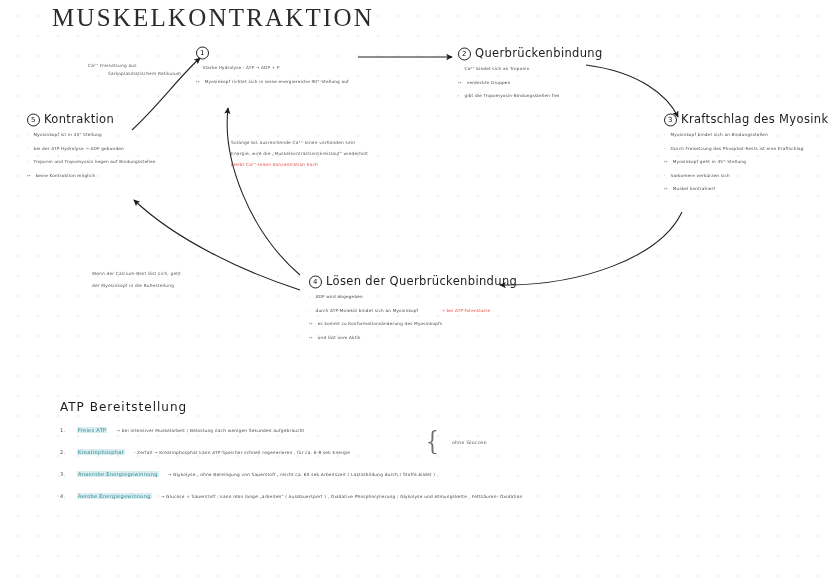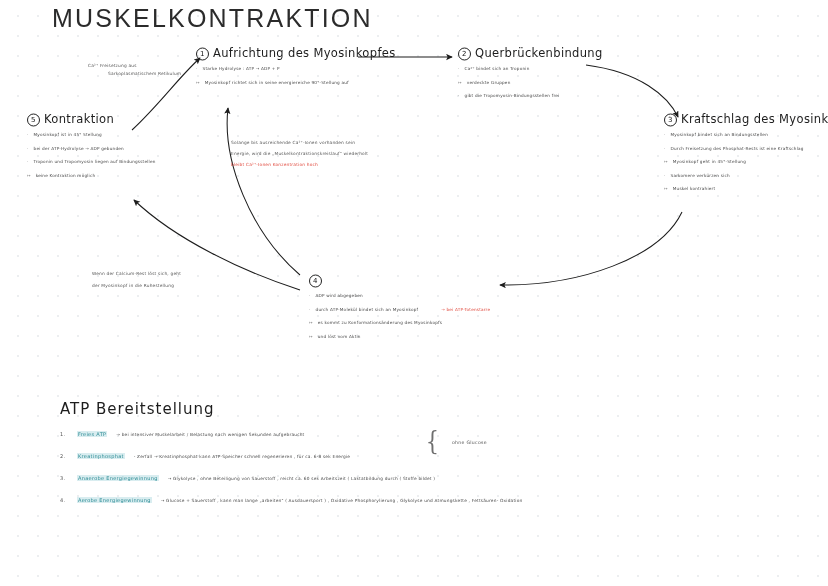--- a/index.html
+++ b/index.html
@@ -16,21 +16,21 @@
     background-color:#ffffff;
     background-image:radial-gradient(circle, #eceef0 0.9px, transparent 1.1px);
     background-size:20px 20px;
     background-position:8px 6px;
   }
   .layer{position:absolute;inset:0;width:828px;height:586px;}
   svg.arrows{position:absolute;left:0;top:0;width:828px;height:586px;pointer-events:none;}
 
   .title{
     position:absolute;left:52px;top:4px;
-    font-family:Liberation Sans, sans-serif;
+    font-family:Liberation Serif, serif;
     font-size:25px;letter-spacing:2.2px;
     color:#2b2b2b;font-weight:400;
     white-space:nowrap;
   }
 
   .node{position:absolute;}
   .node-head{
     display:flex;align-items:center;gap:4px;
     font-size:11.5px;color:#1d1d1d;
     letter-spacing:.35px;white-space:nowrap;
@@ -54,21 +54,21 @@
 
   .annot{
     position:absolute;font-size:4.3px;color:#555;
     line-height:1.9;letter-spacing:.2px;white-space:nowrap;
   }
   .annot .red{color:#e0483c;}
   .red-line{color:#e0483c;}
 
   .atp{position:absolute;}
   .atp-title{
-    font-size:15px;color:#1d1d1d;letter-spacing:1px;white-space:nowrap;
+    font-size:12px;color:#1d1d1d;letter-spacing:1px;white-space:nowrap;
   }
   .atp-list{margin-top:13px;}
   .atp-row{
     display:flex;align-items:baseline;gap:9px;
     margin-bottom:16px;font-size:4.3px;color:#4a4a4a;
     letter-spacing:.2px;white-space:nowrap;
   }
   .atp-num{width:8px;flex:0 0 auto;color:#555;font-size:5px;}
   .atp-term{
     color:#2a8a93;background:#d9edf0;
@@ -128,21 +128,20 @@
       <div class="bline">
         <span class="bdot">↦</span>
         <span class="btxt">keine Kontraktion möglich</span>
       </div>
     </div>
   </div>
 
   <div class="node" style="left:196px;top:46px;width:220px;">
     <div class="node-head">
       <span class="numcircle">1</span>
-      <span>Aufrichtung des Myosinkopfes</span>
     </div>
     <div class="bullets">
       <div class="bline">
         <span class="bdot">·</span>
         <span class="btxt">Starke Hydrolyse :   ATP  →  ADP + P</span>
       </div>
       <div class="bline">
         <span class="bdot">↦</span>
         <span class="btxt">Myosinkopf richtet sich in seine energiereiche 90°-Stellung auf</span>
       </div>
@@ -195,20 +194,21 @@
       <div class="bline">
         <span class="bdot">↦</span>
         <span class="btxt">Muskel kontrahiert</span>
       </div>
     </div>
   </div>
 
   <div class="node" style="left:309px;top:274px;width:250px;">
     <div class="node-head">
       <span class="numcircle">4</span>
+      <span>Lösen der Querbrückenbindung</span>
     </div>
     <div class="bullets">
       <div class="bline">
         <span class="bdot">·</span>
         <span class="btxt">ADP wird abgegeben</span>
       </div>
       <div class="bline">
         <span class="bdot">·</span>
         <span class="btxt">durch ATP-Molekül bindet sich an Myosinkopf</span>
         <span class="btxt red-line" style="margin-left:18px;">→ bei ATP-Totenstarre</span>

